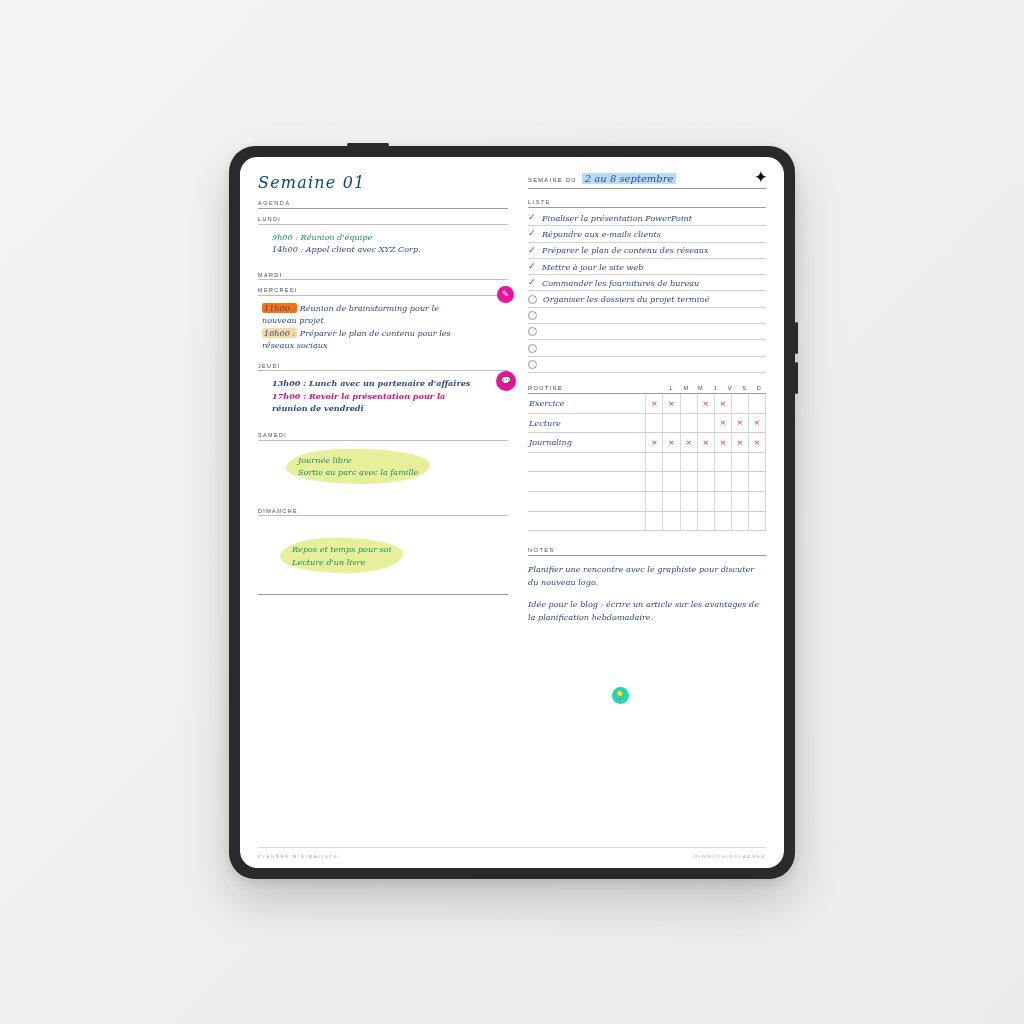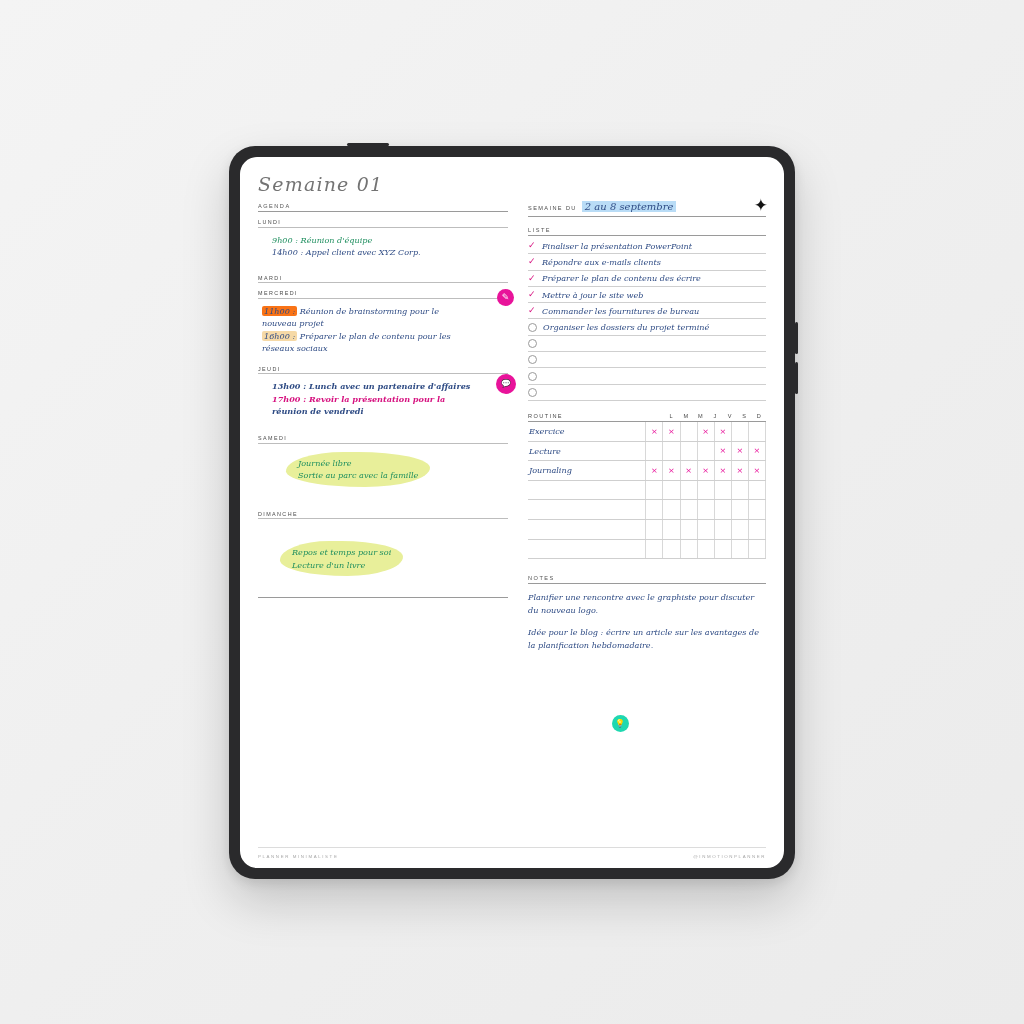--- a/index.html
+++ b/index.html
@@ -74,23 +74,23 @@
   }
 
   
   .hand {
     font-family: "DejaVu Serif", serif;
     font-style: italic;
   }
 
   .title {
     font-family: "DejaVu Serif", serif;
-    font-size: 19px;
+    font-size: 16px;
     letter-spacing: 1.2px;
-    color: #737373;
+    color: #0c4a6e;
     margin: 0 0 1px 0;
     font-weight: 400;
   }
 
   .sect-label {
     font-size: 5.6px;
     letter-spacing: 1.5px;
     color: #555;
     font-family: "Liberation Sans", sans-serif;
   }
@@ -146,21 +146,20 @@
   .sticker-pink { background: #e8139a; width: 17px; height: 17px; }
   .sticker-magenta { background: #e8139a; width: 20px; height: 20px; }
   .sticker-cyan { background: #12d3e8; width: 19px; height: 19px; }
   .sticker-teal { background: #1fd8b0; width: 17px; height: 17px; }
 
   
   .week-head {
     display: flex;
     align-items: baseline;
     gap: 5px;
-    margin-top: 28px;
   }
   .week-label {
     font-size: 5.6px;
     letter-spacing: 1.4px;
     color: #4b4b4b;
   }
   .week-value {
     font-family: "DejaVu Serif", serif;
     font-style: italic;
     font-size: 10px;
@@ -378,21 +377,21 @@
                 <div class="list-row">
                   <span class="chk-done">✓</span>
                   <span class="hand ink-blue">Finaliser la présentation PowerPoint</span>
                 </div>
                 <div class="list-row">
                   <span class="chk-done">✓</span>
                   <span class="hand ink-blue">Répondre aux e-mails clients</span>
                 </div>
                 <div class="list-row">
                   <span class="chk-done">✓</span>
-                  <span class="hand ink-blue">Préparer le plan de contenu des écrire</span>
+                  <span class="hand ink-blue">Préparer le plan de contenu des réseaux</span>
                 </div>
                 <div class="list-row">
                   <span class="chk-done">✓</span>
                   <span class="hand ink-blue">Mettre à jour le site web</span>
                 </div>
                 <div class="list-row">
                   <span class="chk-done">✓</span>
                   <span class="hand ink-blue">Commander les fournitures de bureau</span>
                 </div>
                 <div class="list-row">

